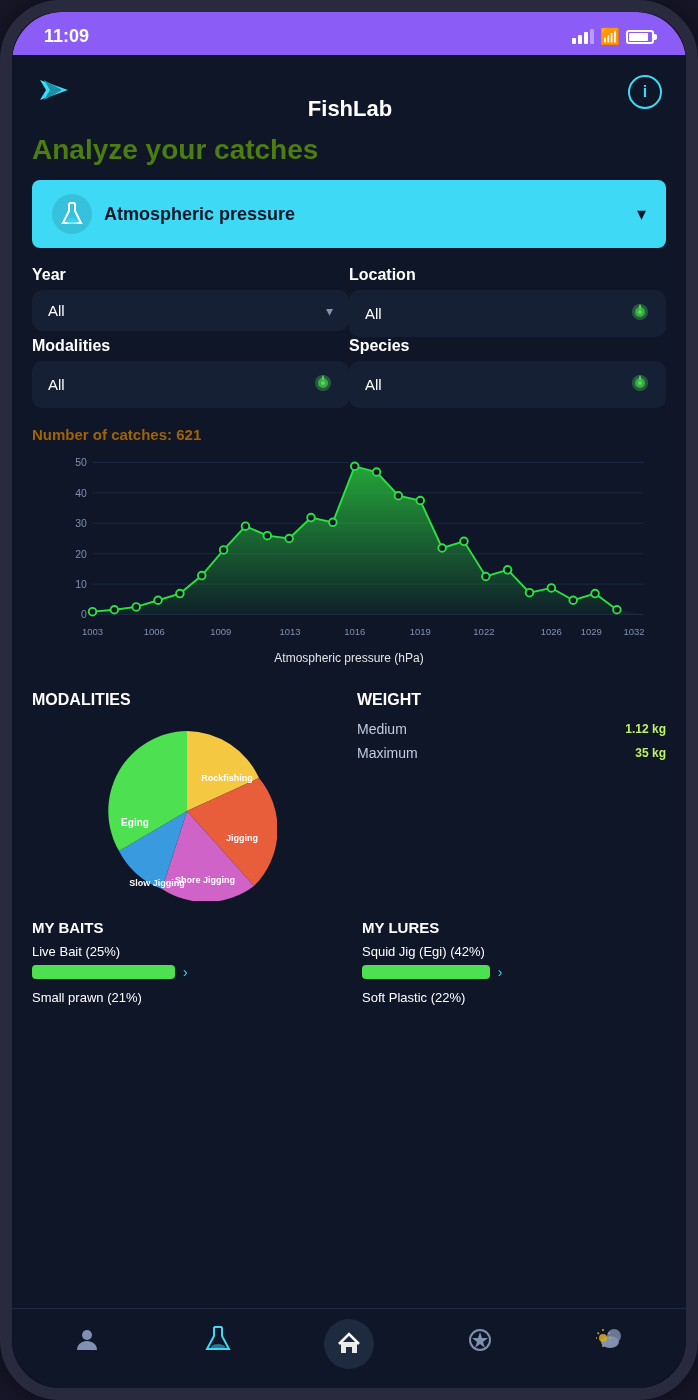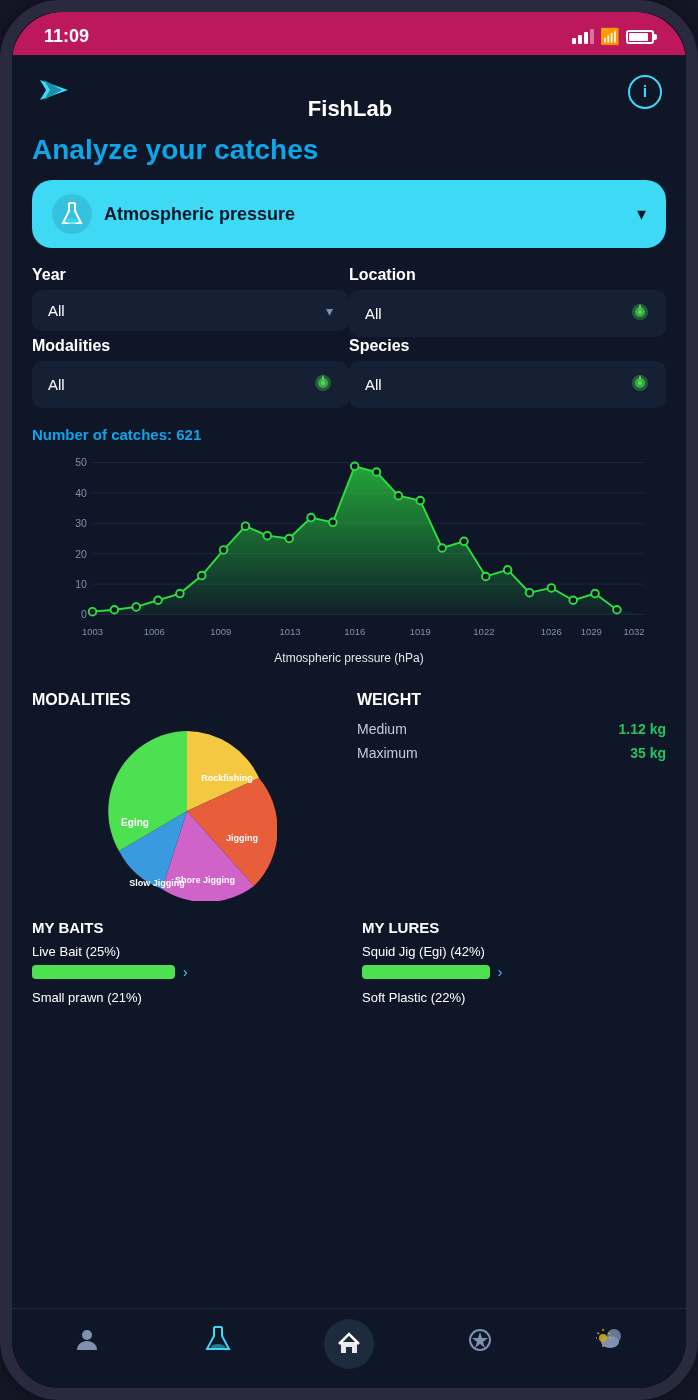--- a/index.html
+++ b/index.html
@@ -28,21 +28,21 @@
       border-radius: 50px;
       overflow: hidden;
       position: relative;
     }
     
     .status-bar {
       display: flex;
       justify-content: space-between;
       align-items: center;
       padding: 14px 32px 8px;
-      background: #be185d;
+      background: #8b5cf6;
     }
     .status-time {
       color: white;
       font-size: 18px;
       font-weight: 600;
     }
     .status-icons {
       display: flex;
       align-items: center;
       gap: 6px;
@@ -115,29 +115,29 @@
       font-weight: 700;
     }
     
     .content {
       padding: 0 20px;
       background: #0e1628;
       overflow-y: auto;
       height: calc(100% - 130px - 70px);
     }
     .page-title {
-      color: #0ea5e9;
+      color: #4d7c0f;
       font-size: 28px;
       font-weight: 800;
       margin-bottom: 14px;
     }
     
     .dropdown-banner {
       background: #3dd9f5;
-      border-radius: 20px;
+      border-radius: 8px;
       padding: 14px 20px;
       display: flex;
       align-items: center;
       justify-content: space-between;
       margin-bottom: 18px;
     }
     .dropdown-banner-left {
       display: flex;
       align-items: center;
       gap: 12px;
@@ -188,21 +188,21 @@
     }
     .filter-select-icon {
       font-size: 14px;
       color: #8090b0;
     }
     
     .chart-section {
       margin-top: 18px;
     }
     .catches-count {
-      color: #0ea5e9;
+      color: #a16207;
       font-size: 15px;
       font-weight: 600;
       margin-bottom: 10px;
     }
     .chart-container {
       position: relative;
       width: 100%;
       height: 220px;
       background: #0e1628;
     }
@@ -243,22 +243,22 @@
       display: flex;
       justify-content: space-between;
       align-items: center;
       margin-bottom: 8px;
     }
     .weight-label {
       color: #c0cce0;
       font-size: 14px;
     }
     .weight-value {
-      color: #22c55e;
-      font-size: 14px;
+      color: #bef264;
+      font-size: 12px;
       font-weight: 700;
     }
     
     .baits-lures-row {
       display: grid;
       grid-template-columns: 1fr 1fr;
       gap: 26px;
       margin-top: 18px;
       padding-bottom: 20px;
     }

